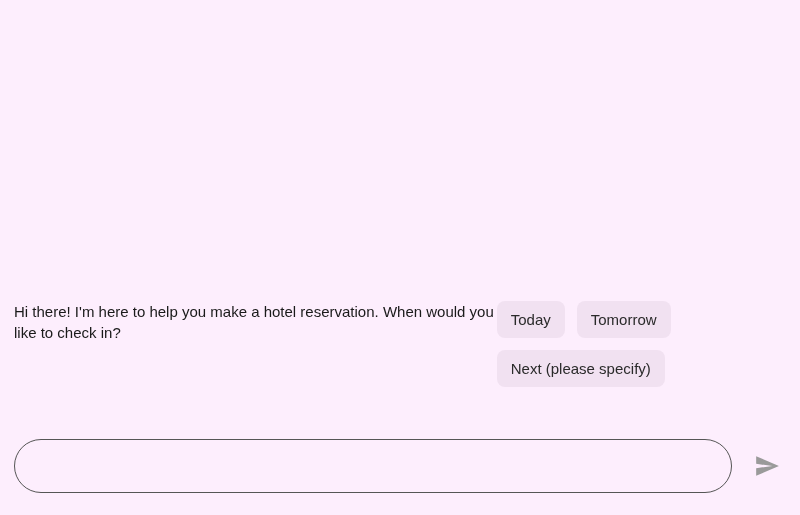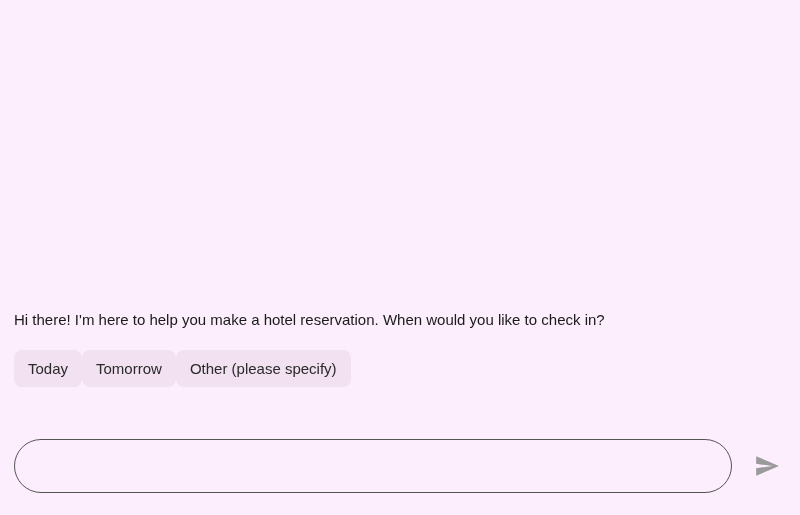--- a/index.html
+++ b/index.html
@@ -13,31 +13,31 @@
       background-color: #fdeefd;
       font-family: 'Segoe UI', Tahoma, Geneva, Verdana, sans-serif;
       display: flex;
       flex-direction: column;
       justify-content: flex-end;
       padding: 14px;
       overflow: hidden;
     }
     .chat-area {
       display: flex;
-      flex-direction: column;
     }
     .bot-message {
       font-size: 15px;
       color: #1a1a1a;
       margin-bottom: 20px;
       line-height: 1.4;
     }
     .quick-replies {
       display: flex;
       flex-wrap: wrap;
+      gap: 12px;
       margin-bottom: 52px;
     }
     .quick-reply-btn {
       background-color: #f1e1f1;
       border: none;
       border-radius: 8px;
       padding: 10px 14px;
       font-size: 15px;
       color: #2a2a2a;
       cursor: pointer;
@@ -76,21 +76,21 @@
     }
   </style>
 </head>
 <body>
 
 <div class="chat-area">
   <div class="bot-message">Hi there! I'm here to help you make a hotel reservation. When would you like to check in?</div>
   <div class="quick-replies">
     <button class="quick-reply-btn">Today</button>
     <button class="quick-reply-btn">Tomorrow</button>
-    <button class="quick-reply-btn">Other (please specify)</button>
+    <button class="quick-reply-btn">Next (please specify)</button>
   </div>
 </div>
 
 <div class="input-row">
   <input type="text" class="message-input" placeholder="" style="">
   <button class="send-button">
     <svg viewBox="0 0 24 24">
       <path d="M2 21l21-9L2 3v7l15 2-15 2v7z"></path>
     </svg>
   </button>

